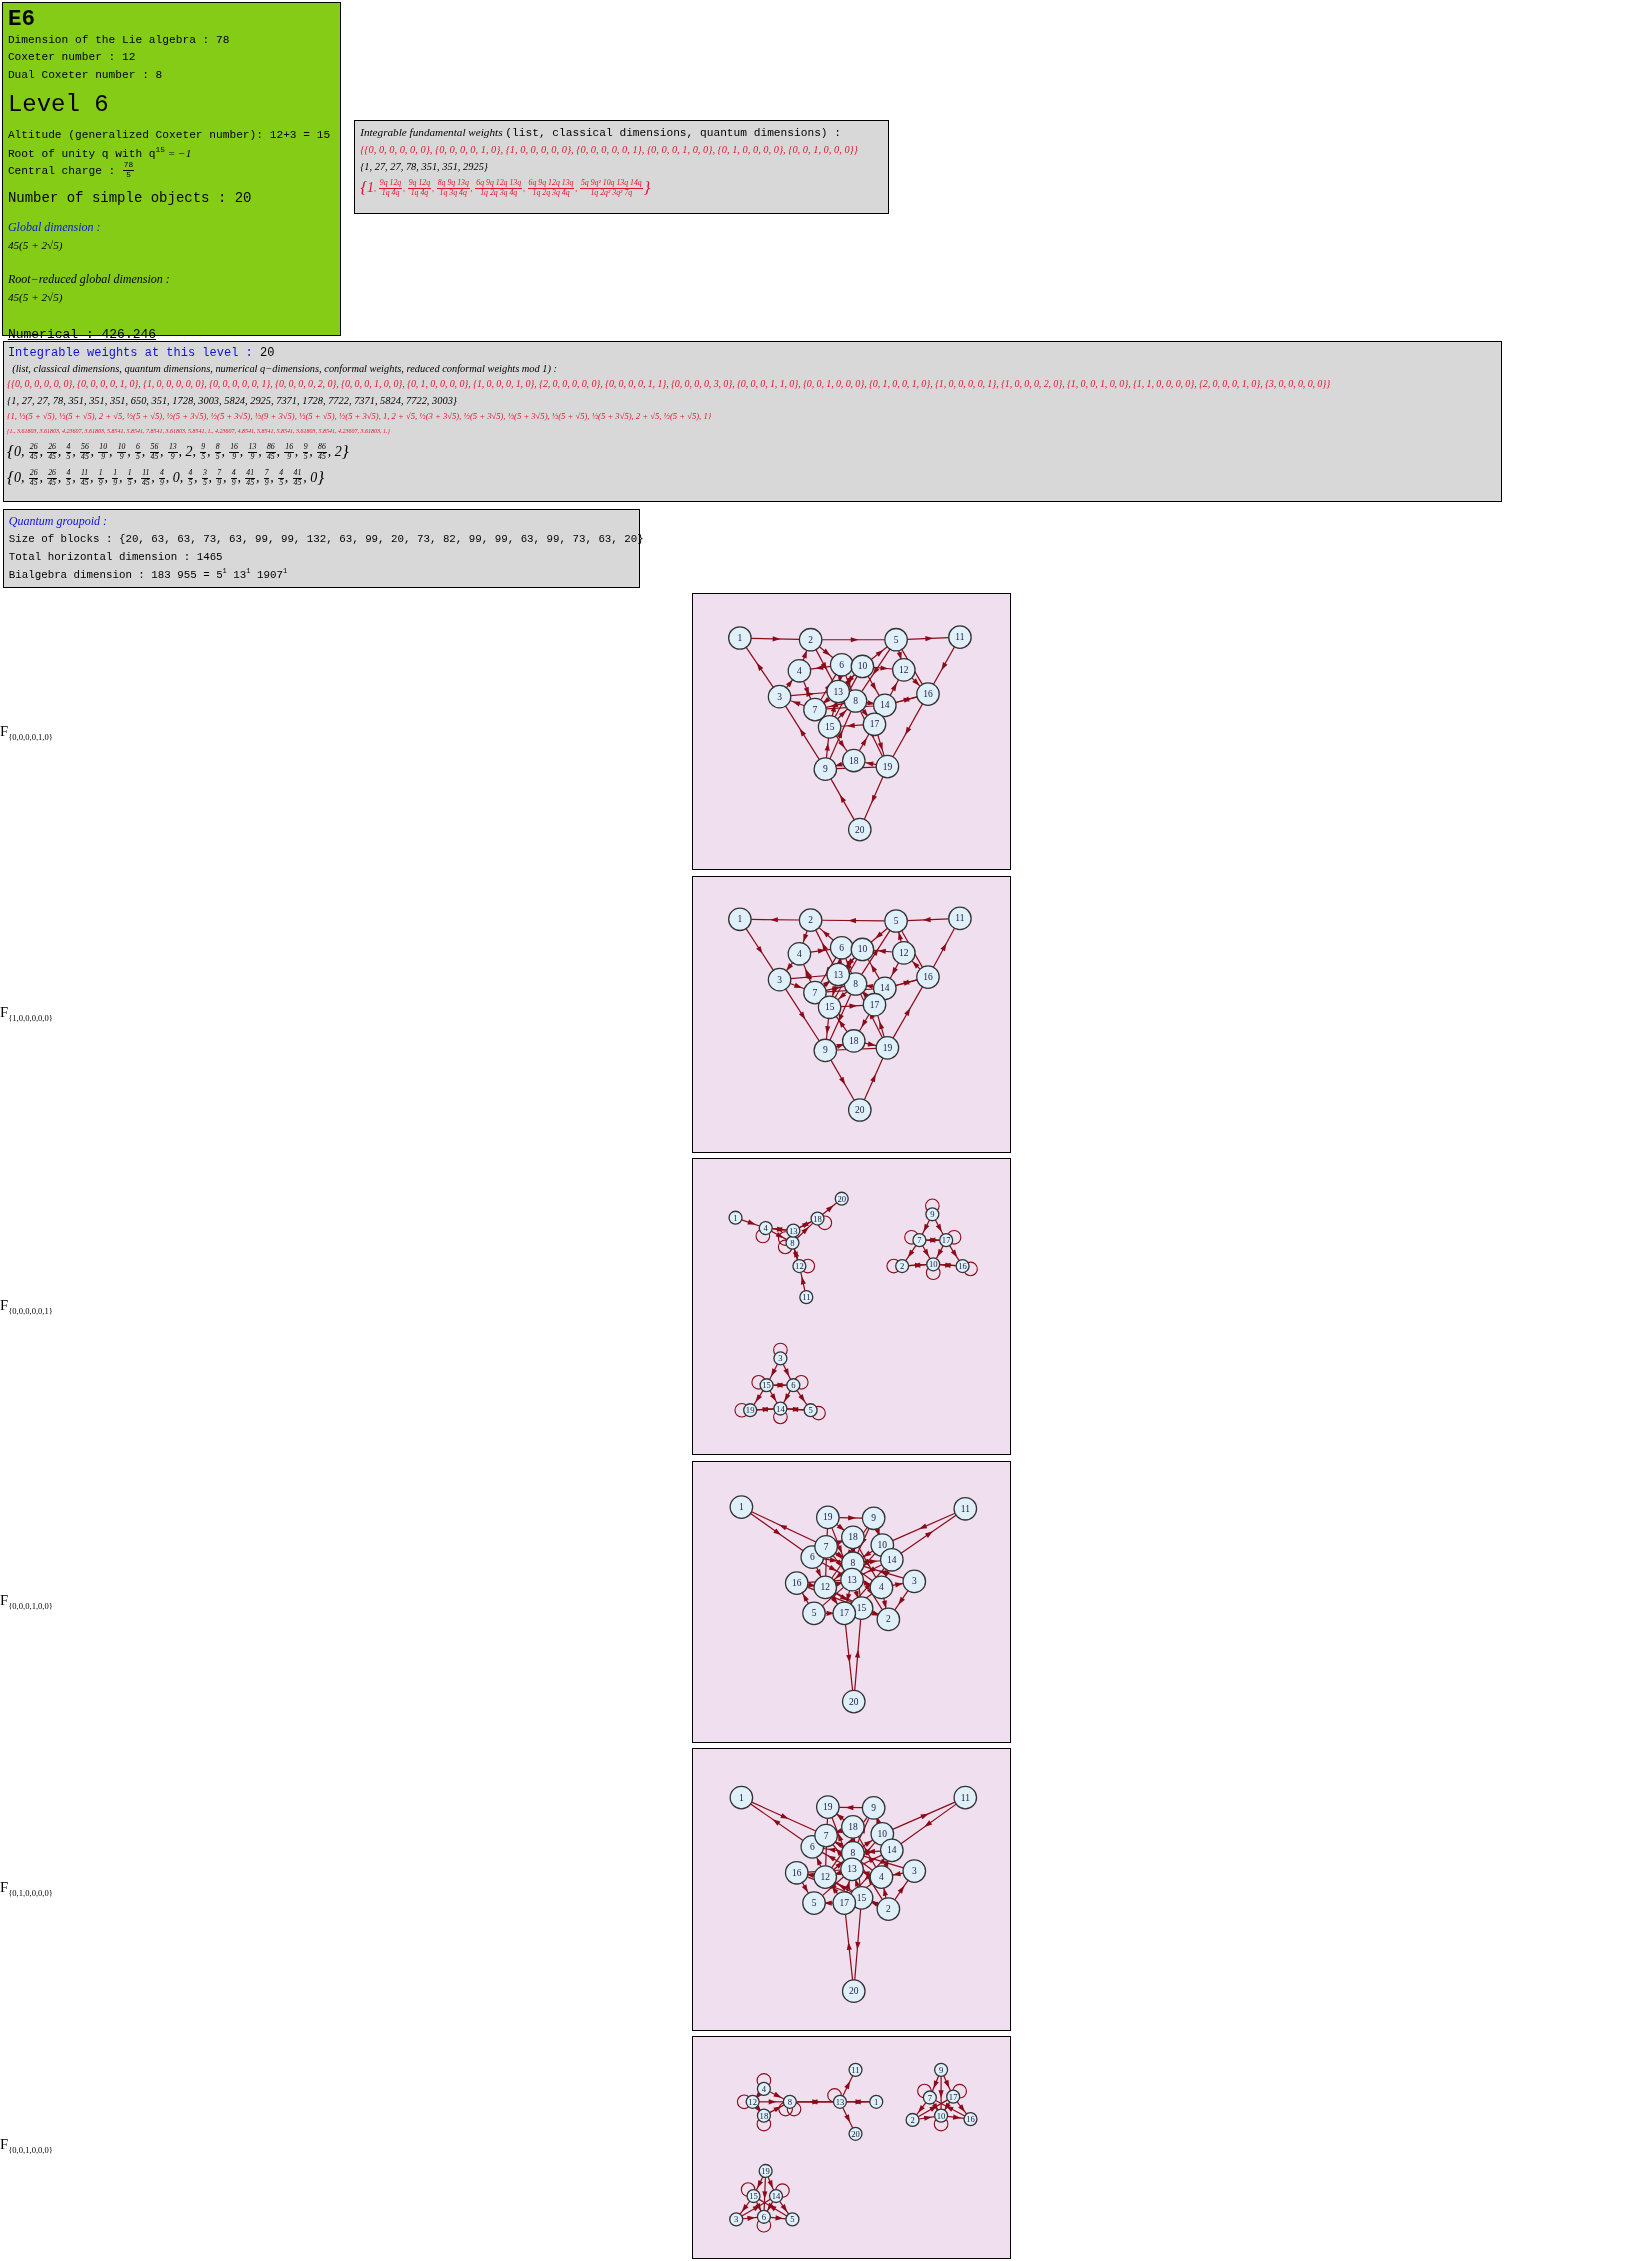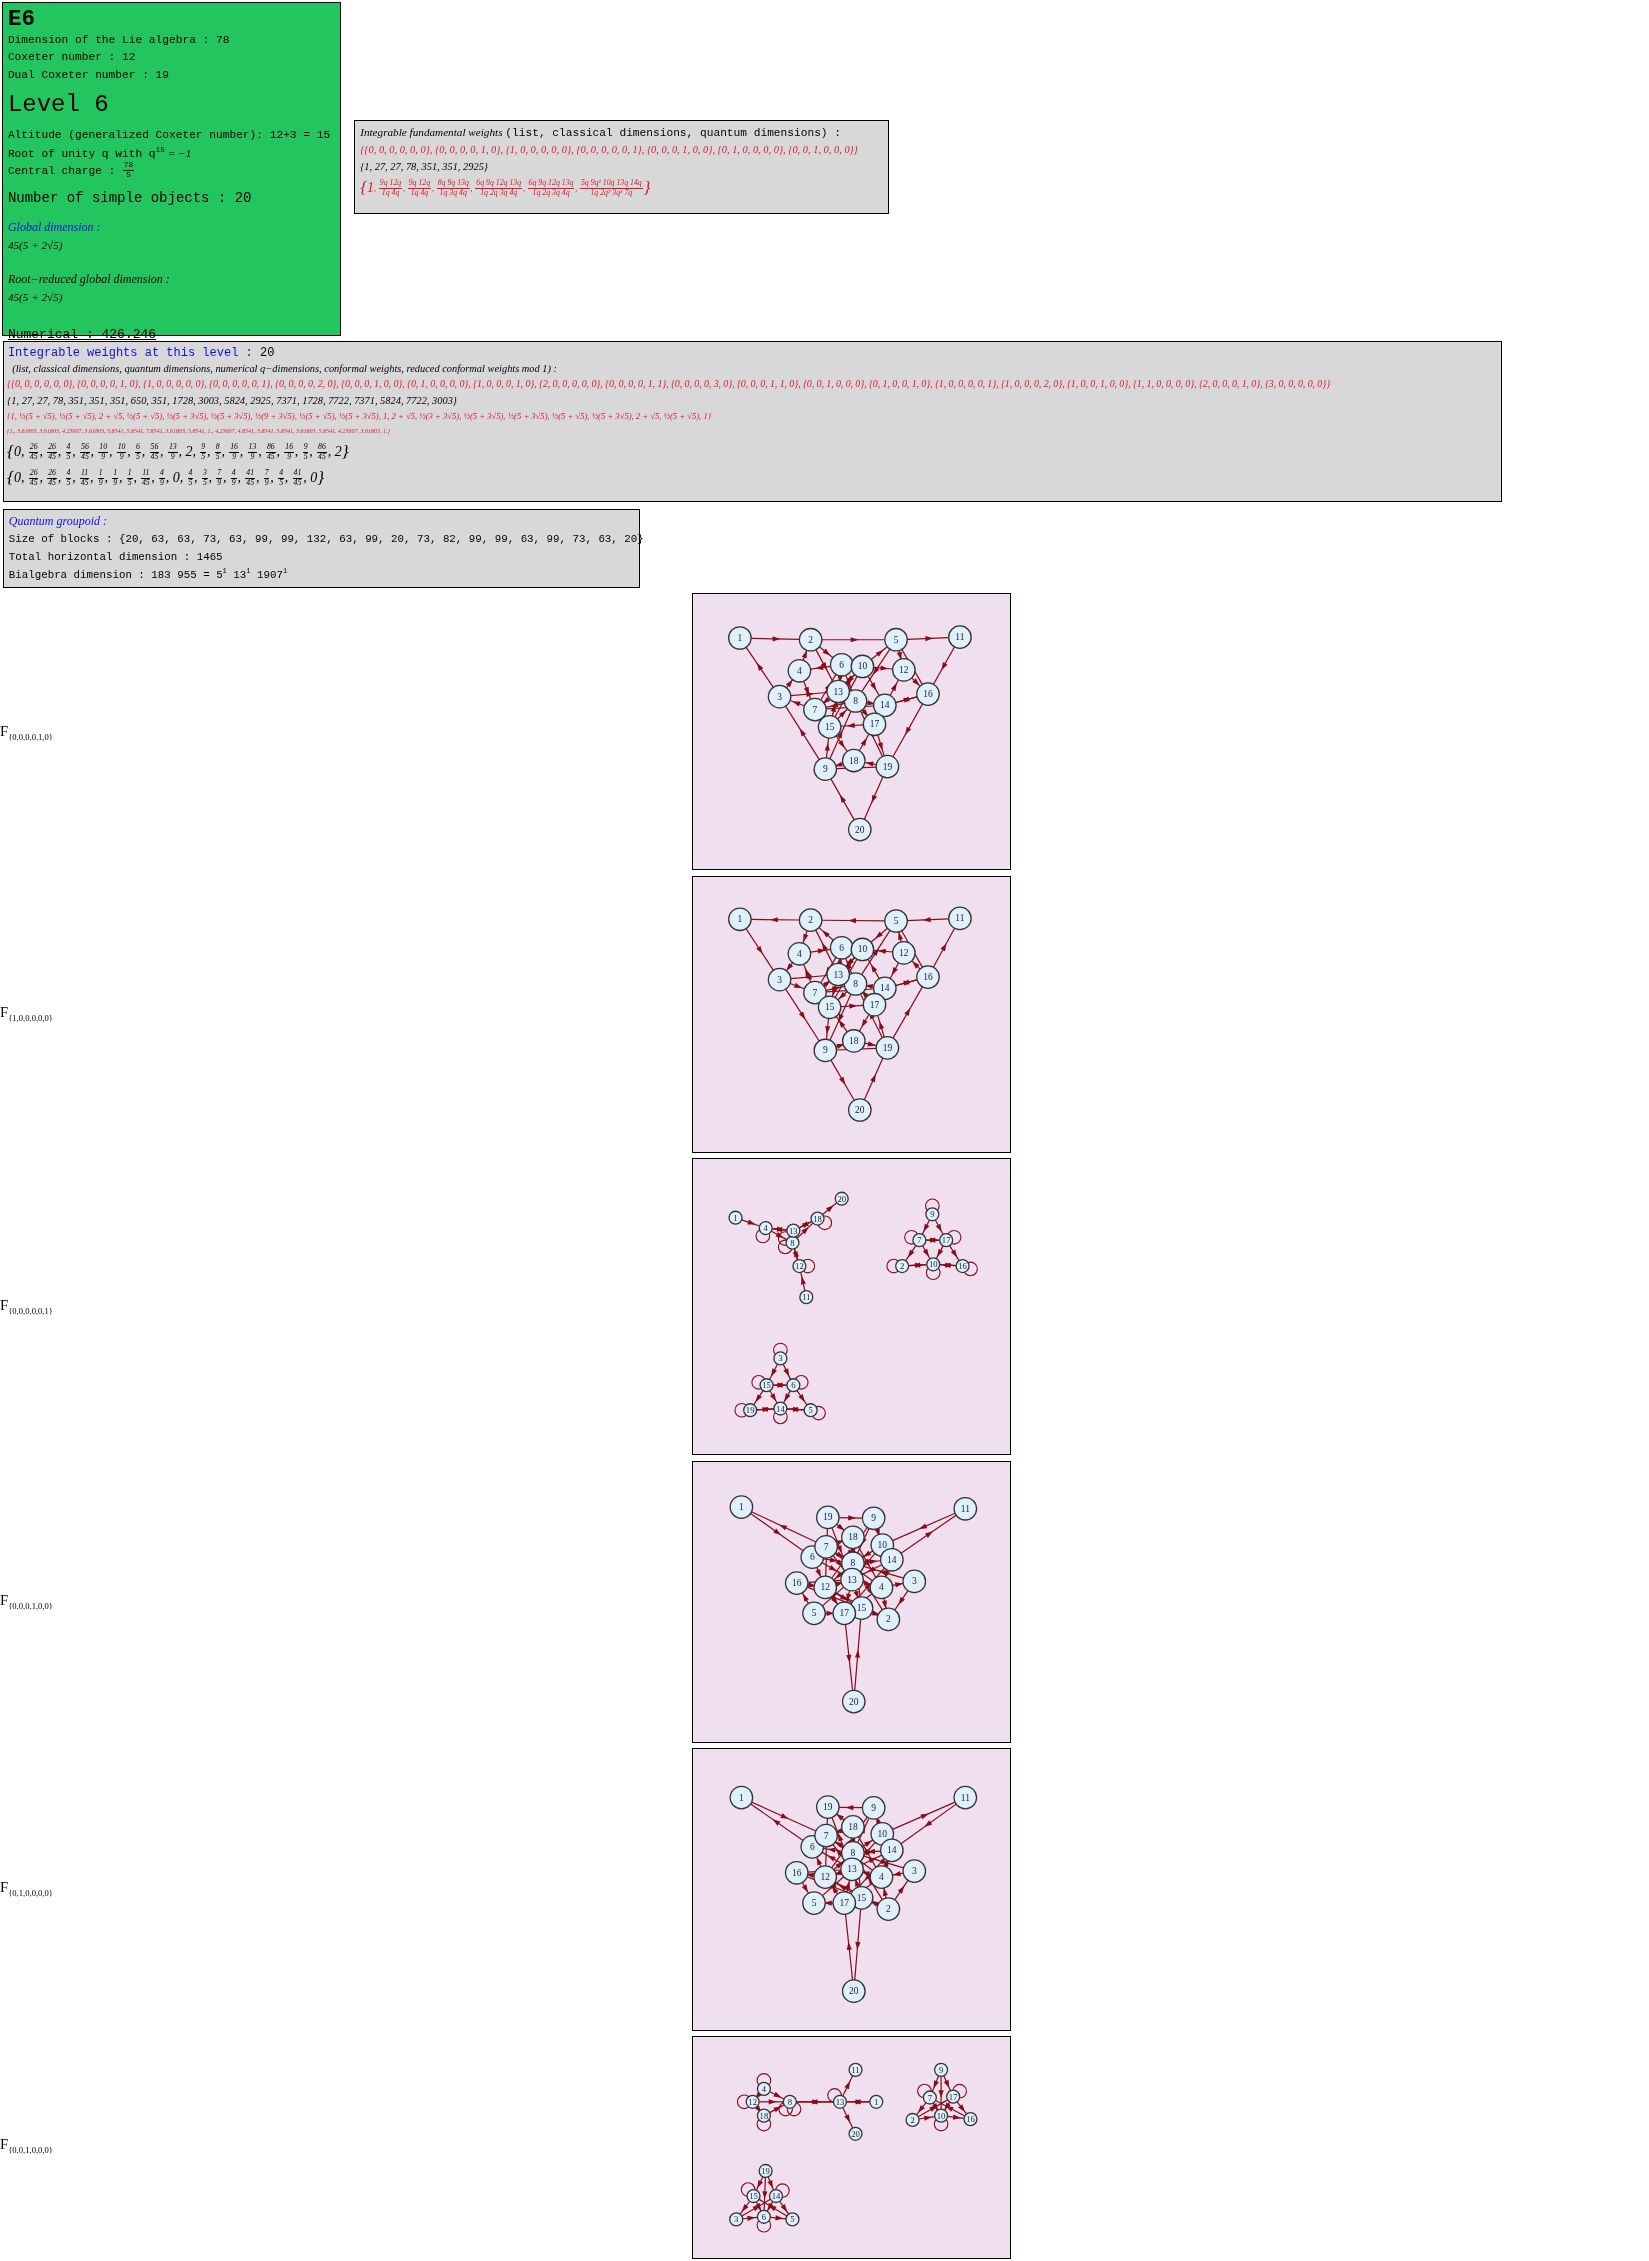--- a/index.html
+++ b/index.html
@@ -1,21 +1,21 @@
 <!DOCTYPE html>
 <html style="font-size:14px"><head>
 <meta charset="utf-8">
 <style>
   html, body { margin:0; padding:0; background:#ffffff; }
   body { width:1649px; height:2261px; position:relative; overflow:hidden; font-family:"Liberation Serif", serif; color:#000; }
   .mono { font-family:"Liberation Mono", "DejaVu Sans Mono", monospace; }
   .serif { font-family:"Liberation Serif", serif;font-style:italic; }
   .box { position:absolute; border:1.7px solid #000; box-sizing:border-box; }
   .grey { background:#d8d8d8; }
-  .white { background:#22c55e;padding-left:32px; }
+  .white { background:#84cc16;padding-left:32px; }
   .line { position:absolute; white-space:nowrap; }
   .red { color:#e0152d; }
   .blue { color:#1010e0; }
   .frac { display:inline-block; vertical-align:middle; text-align:center; line-height:1; margin:0 0.9px; }
   .frac > span { display:block; }
   .frac > span.num { border-bottom:0.9px solid currentColor; padding:0 0.9px 0.9px; }
   .frac > span.den { padding-top:0.9px; }
   .panel { position:absolute; left:692px; width:319px; border:1.7px solid #000; box-sizing:border-box; background:#f0dfef; }
   .panel svg { position:absolute; left:0; top:0; }
   .flabel { position:absolute; left:0; font-size:14.7px; font-family:"Liberation Serif", serif; white-space:nowrap; }
@@ -25,21 +25,21 @@
   .edge { stroke:#8b0b17; stroke-width:1.4; fill:none; }
   .loop { stroke:#8b0b17; stroke-width:1.3; fill:none; }
 </style>
 </head>
 <body>
 
 <div class="box white" style="left:1.7px;top:1.7px;width:339px;height:334px;">
   <div class="line mono" style="left:5.2px;top:3.5px;font-size:22.5px;font-weight:bold;">E6</div>
   <div class="line mono" style="left:5.2px;top:31px;font-size:11.2px;">Dimension of the Lie algebra : 78</div>
   <div class="line mono" style="left:5.2px;top:48px;font-size:11.2px;">Coxeter number : 12</div>
-  <div class="line mono" style="left:5.2px;top:66px;font-size:11.2px;">Dual Coxeter number : 19</div>
+  <div class="line mono" style="left:5.2px;top:66px;font-size:11.2px;">Dual Coxeter number : 8</div>
   <div class="line mono" style="left:5.2px;top:88px;font-size:24px;">Level 6</div>
   <div class="line mono" style="left:5.2px;top:126px;font-size:11.2px;">Altitude (generalized Coxeter number): 12+3 = 15</div>
   <div class="line mono" style="left:5.2px;top:143px;font-size:11.2px;">
     <span>Root of unity q with q</span><sup style="font-size:7.8px;">15</sup><span class="serif"> = −1</span>
   </div>
   <div class="line mono" style="left:5.2px;top:159px;font-size:11.2px;">
     <span>Central charge : </span><span class="frac" style="font-size:7.8px;"><span class="num">78</span><span class="den">5</span></span>
   </div>
   <div class="line mono" style="left:5.2px;top:187px;font-size:14px;">Number of simple objects : 20</div>
   <div class="line serif blue" style="left:5.2px;top:217px;font-size:12px;">Global dimension :</div>

